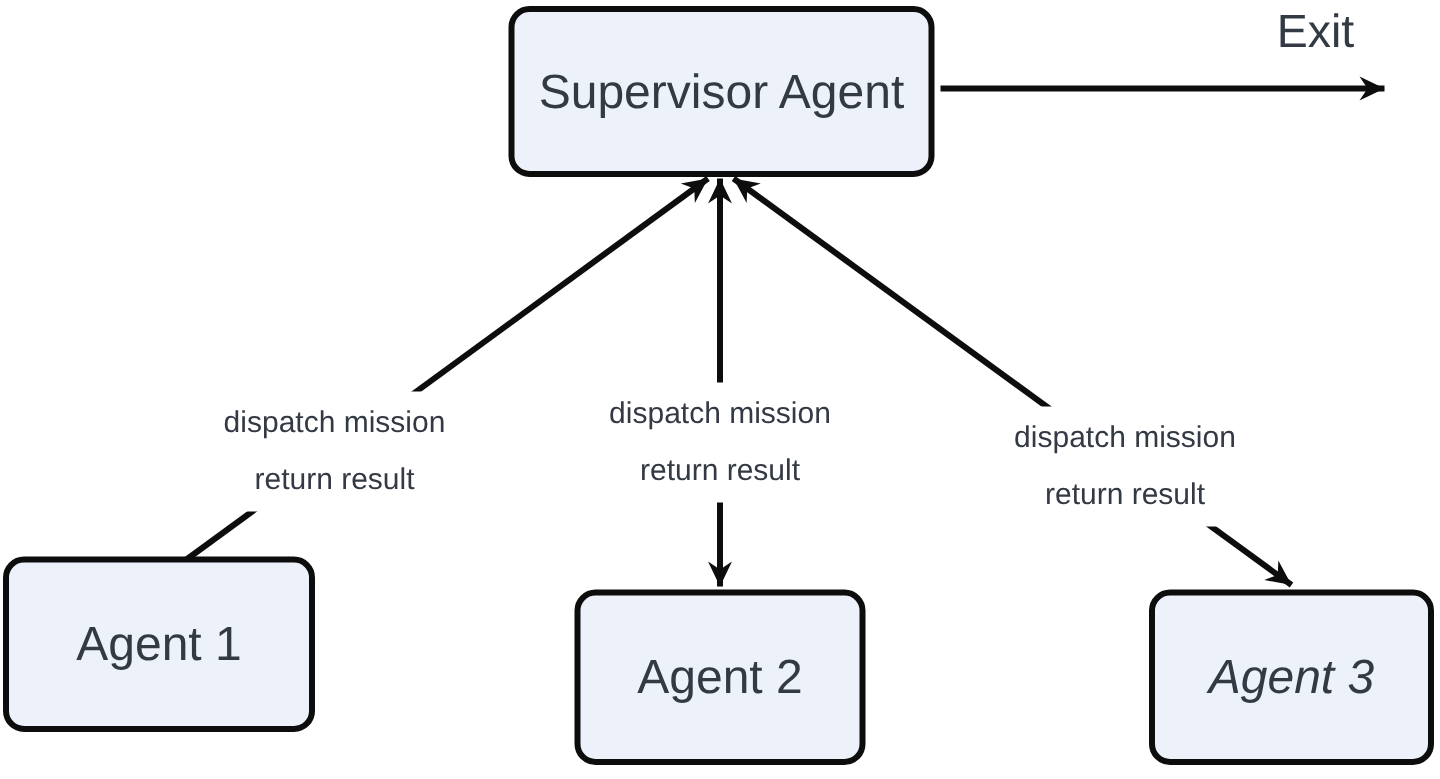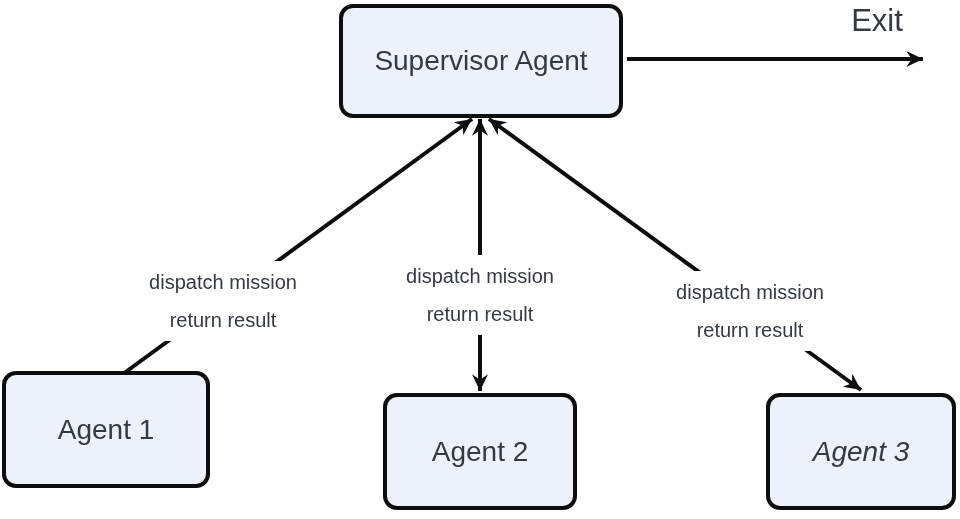--- a/index.html
+++ b/index.html
@@ -35,21 +35,21 @@
   }
   .arrowhead { fill: var(--arrow); }
   .node {
     position: absolute;
     background: var(--node-fill);
     border: 4px solid var(--node-border);
     border-radius: 14px;
     display: flex;
     align-items: center;
     justify-content: center;
-    font-size: 28px;
+    font-size: 32px;
     color: var(--text);
   }
   .node-supervisor { left: 339px; top: 4px;   width: 284px; height: 114px; }
   .node-agent1     { left: 2px;   top: 371px; width: 208px; height: 117px; }
   .node-agent2     { left: 383px; top: 393px; width: 194px; height: 117px; }
   .node-agent3     { left: 766px; top: 393px; width: 190px; height: 117px; font-style: italic; }
   .edge-label {
     position: absolute;
     width: 244px;
     background: var(--background);

